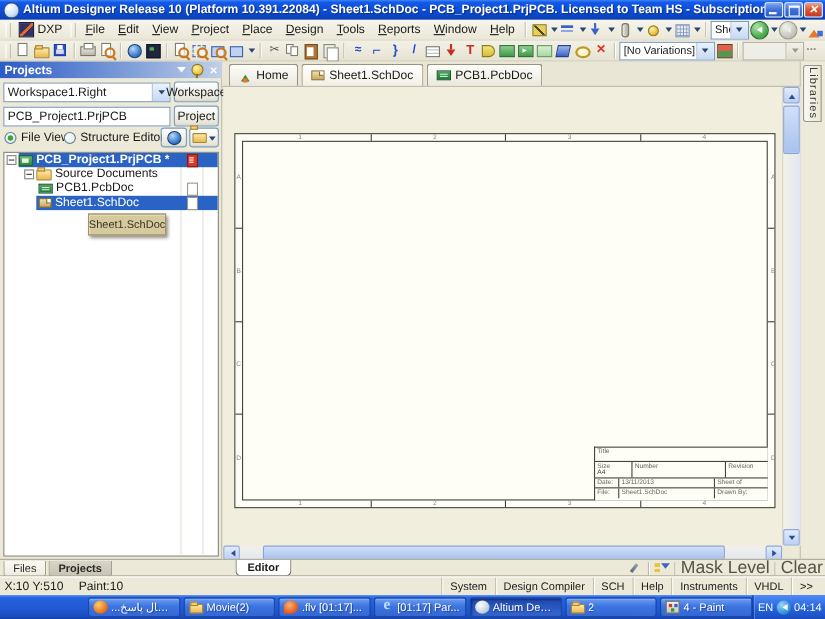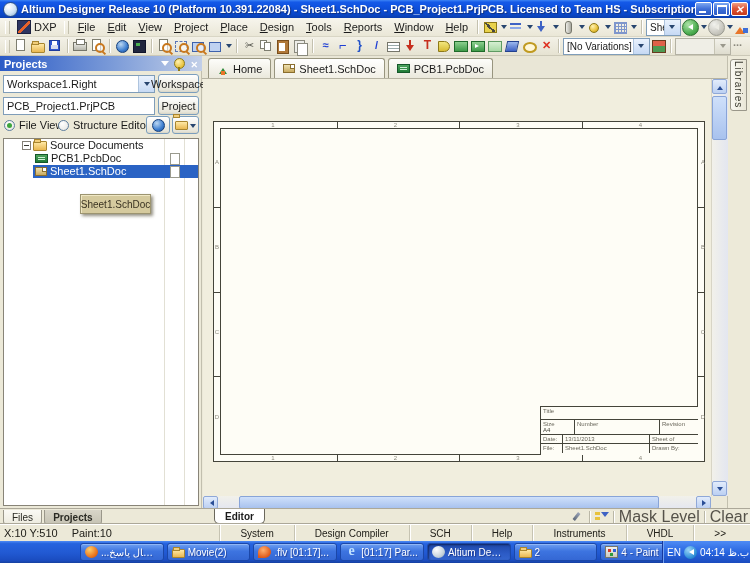--- a/index.html
+++ b/index.html
@@ -162,21 +162,21 @@
   .pencil::before{content:"";position:absolute;left:2px;top:1px;width:3px;height:9px;background:linear-gradient(#9AA4B8,#5E6878);transform:rotate(38deg)}
   .funnel{width:14px;height:12px;position:relative}
   .funnel::before{content:"";position:absolute;right:0;top:1px;border:4px solid transparent;border-top:5px solid #3E62C4}
   .funnel::after{content:"";position:absolute;left:0;top:1px;width:5px;height:8px;
     background:linear-gradient(#E8C23C 3px,transparent 3px 5px,#E8C23C 5px 8px)}
 
   
   .statusbar{left:0;top:524px;width:750px;height:17px;background:#ECE9D8;border-top:1px solid #fff;box-shadow:0 -1px 0 #ACA899;
     display:flex;align-items:center;box-sizing:border-box;padding:0 4px;font-size:11px;color:#21201B}
   .statusbar .right{margin-left:auto;display:flex;align-items:center;height:100%}
-  .sbtn{padding:0 20px;height:100%;display:flex;align-items:center;border-left:1px solid #C6C3B2;box-shadow:inset 1px 0 0 #fff;font-size:10px;white-space:nowrap}
+  .sbtn{padding:0 7px;height:100%;display:flex;align-items:center;border-left:1px solid #C6C3B2;box-shadow:inset 1px 0 0 #fff;font-size:10px;white-space:nowrap}
 
   
   .docbar{left:202px;top:56px;width:548px;height:23px;background:#E9E6D6;border-bottom:1px solid #B6B3A2;box-sizing:border-box;
     display:flex;align-items:flex-end;padding:0 0 0 6px}
   .dtab{height:19px;margin-right:3px;padding:0 8px;display:flex;align-items:center;gap:4px;
     background:linear-gradient(#FDFDFA,#EAE8DC);border:1px solid #98957F;border-bottom:0;border-radius:3px 3px 0 0;font-size:11px}
   .hometabic{width:12px;height:12px;position:relative}
   .hometabic::before{content:"";position:absolute;left:2px;top:1px;border:4px solid transparent;border-bottom:6px solid #2E8A3A}
   .hometabic::after{content:"";position:absolute;left:4px;bottom:0;width:4px;height:4px;background:#E8762A}
   .rstrip{left:727px;top:56px;width:23px;height:452px;background:#EDEAD9;border-left:1px solid #C2BFAE;box-sizing:border-box}
@@ -223,21 +223,21 @@
   .task .tl{color:#fff;font-size:10px;white-space:nowrap;overflow:hidden;text-overflow:ellipsis;text-shadow:1px 1px 1px rgba(0,0,60,.4)}
   .tic{width:13px;height:12px;flex:none;position:relative}
   .tic.ffx{background:radial-gradient(circle at 35% 30%,#FFCE6A,#E8701A 65%,#B84A08);border-radius:50%}
   .tic.fld{background:linear-gradient(#FFE9A6,#E9B851);border:1px solid #A8852F;height:9px;margin-top:2px;border-radius:1px;box-sizing:border-box}
   .tic.fld::before{content:"";position:absolute;left:0;top:-3px;width:5px;height:2px;background:#F2CE7A;border:1px solid #A8852F}
   .tic.dlm{background:radial-gradient(circle at 40% 35%,#FFB070,#E05818 70%);border-radius:50% 50% 50% 0}
   .tic.ie::before{content:"e";position:absolute;left:0;right:0;top:-3px;text-align:center;color:#BFE0FF;font-size:14px;font-weight:bold;font-family:"Liberation Serif",serif}
   .tic.alt{background:radial-gradient(circle at 35% 30%,#fff,#C8D4DC 60%,#8EA0AC);border-radius:50%}
   .tic.pnt{background:linear-gradient(#F2F2EE,#C9C8C0);border:1px solid #76766A;box-sizing:border-box}
   .tic.pnt::before{content:"";position:absolute;left:2px;top:2px;width:3px;height:3px;background:#D83A28;box-shadow:5px 0 0 #2E62D8,2px 4px 0 #2E9A3E}
-  .tray{position:absolute;right:0;top:0;width:88px;height:22px;background:linear-gradient(180deg,#4E8BF5,#2663DE 55%,#1A4BBE);
+  .tray{position:absolute;right:0;top:0;width:66px;height:22px;background:linear-gradient(180deg,#4E8BF5,#2663DE 55%,#1A4BBE);
     border-left:1px solid #15389E;box-shadow:inset 1px 0 0 #6FA0F2;display:flex;align-items:center;gap:3px;padding:0 4px;box-sizing:border-box}
   .tray .tt{color:#fff;font-size:10px;white-space:nowrap}
   .trayic{width:13px;height:13px;border-radius:50%;background:radial-gradient(circle at 35% 30%,#9AD4F8,#2E8ED8 65%,#14609E);position:relative;flex:none}
   .trayic::before{content:"";position:absolute;left:4px;top:3px;border:3.5px solid transparent;border-right:5px solid #fff;margin-left:-2px}
 </style>
 </head>
 <body>
 
 <div class="abs titlebar">
   <span class="appicon"></span>
@@ -475,20 +475,27 @@
   </div>
   <div class="abs xpbtn" style="left:172px;top:60px;width:27px;height:18px">
     <span class="fold" style="position:static;display:block;width:11px;height:7px"></span>
     <span class="tri" style="margin:4px 0 0 2px"></span>
   </div>
 
   <div class="tree">
     <div class="tcol" style="left:160px"></div>
     <div class="tcol" style="left:180px"></div>
 
+    <div class="trow sel">
+      <span class="hl" style="left:13px"></span>
+      <span class="exp"></span>
+      <span class="chip" style="position:relative"></span>
+      <span class="lbl" style="font-weight:bold">PCB_Project1.PrjPCB *</span>
+      <span class="docstate red" style="left:166px"></span>
+    </div>
     <div class="trow" style="padding-left:16px">
       <span class="exp"></span>
       <span class="fold" style="position:relative;left:0;top:0;width:12px;height:8px"></span>
       <span class="lbl">Source Documents</span>
     </div>
     <div class="trow" style="padding-left:31px">
       <span class="boardic"></span>
       <span class="lbl">PCB1.PcbDoc</span>
       <span class="docstate" style="left:166px"></span>
     </div>

